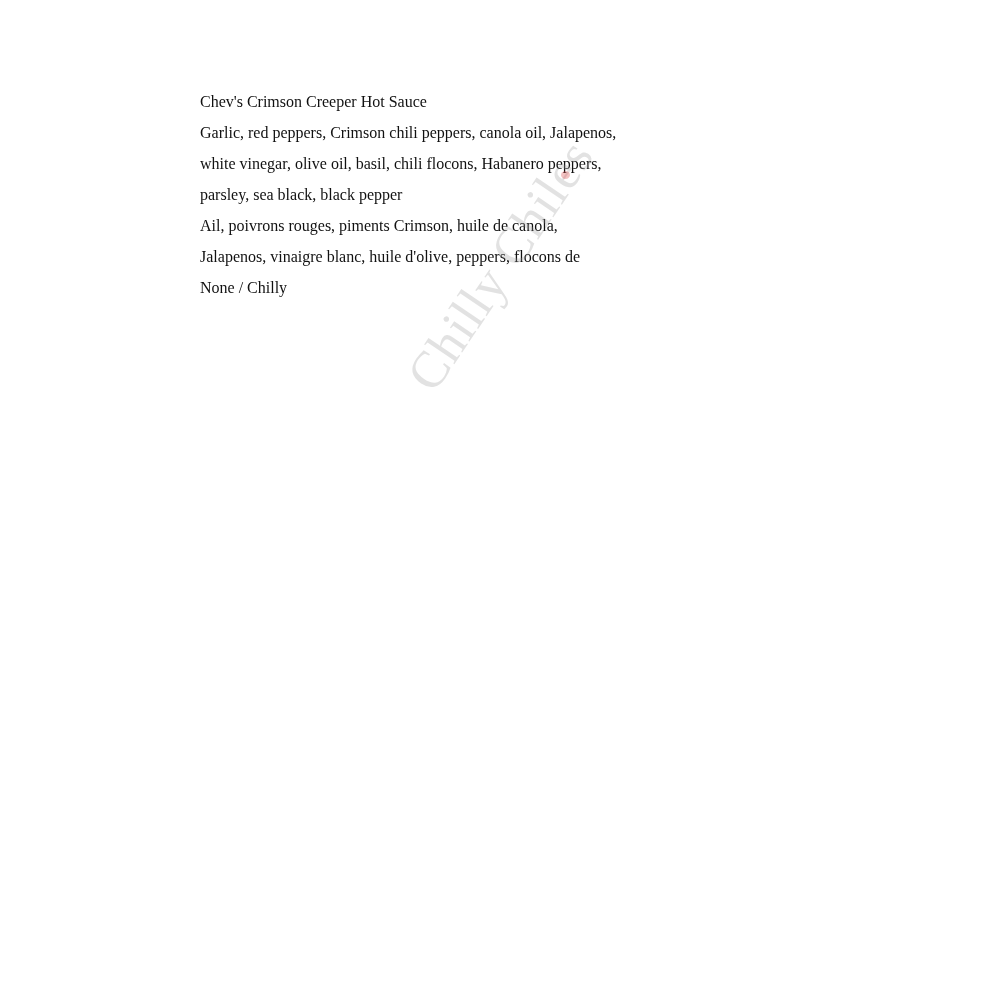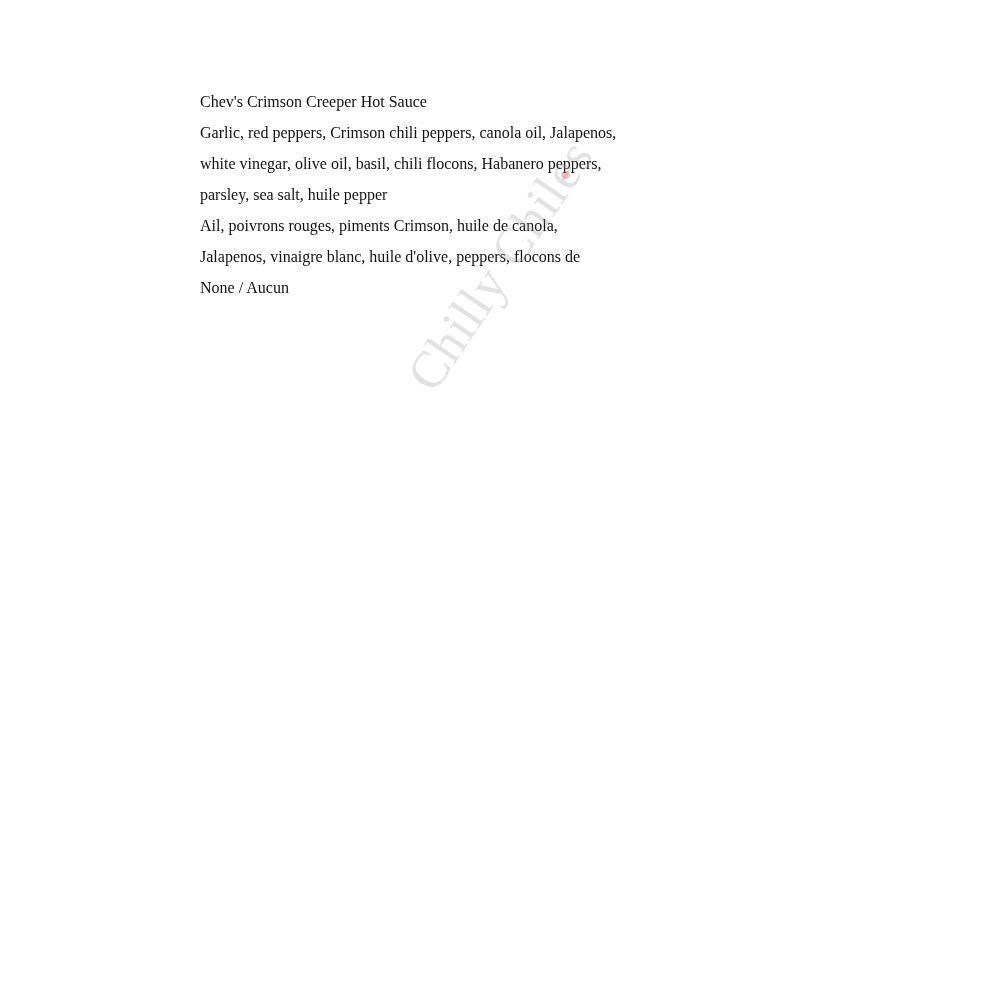--- a/index.html
+++ b/index.html
@@ -54,22 +54,22 @@
     }
   </style>
 </head>
 <body>
 
 <div class="doc">
   <p>Chev's Crimson Creeper Hot Sauce</p>
 
   <p>Garlic, red peppers, Crimson chili peppers, canola oil, Jalapenos,</p>
   <p>white vinegar, olive oil, basil, chili flocons, Habanero peppers,</p>
-  <p>parsley, sea salt, huile pepper</p>
+  <p>parsley, sea black, black pepper</p>
 
   <p>Ail, poivrons rouges, piments Crimson, huile de canola,</p>
   <p>Jalapenos, vinaigre blanc, huile d'olive, peppers, flocons de</p>
 
-  <p>None / Aucun</p>
+  <p>None / Chilly</p>
 </div>
 
 <div class="watermark">Chilly Chiles</div>
 <div class="pepper-dot"></div>
 
 </body></html>

